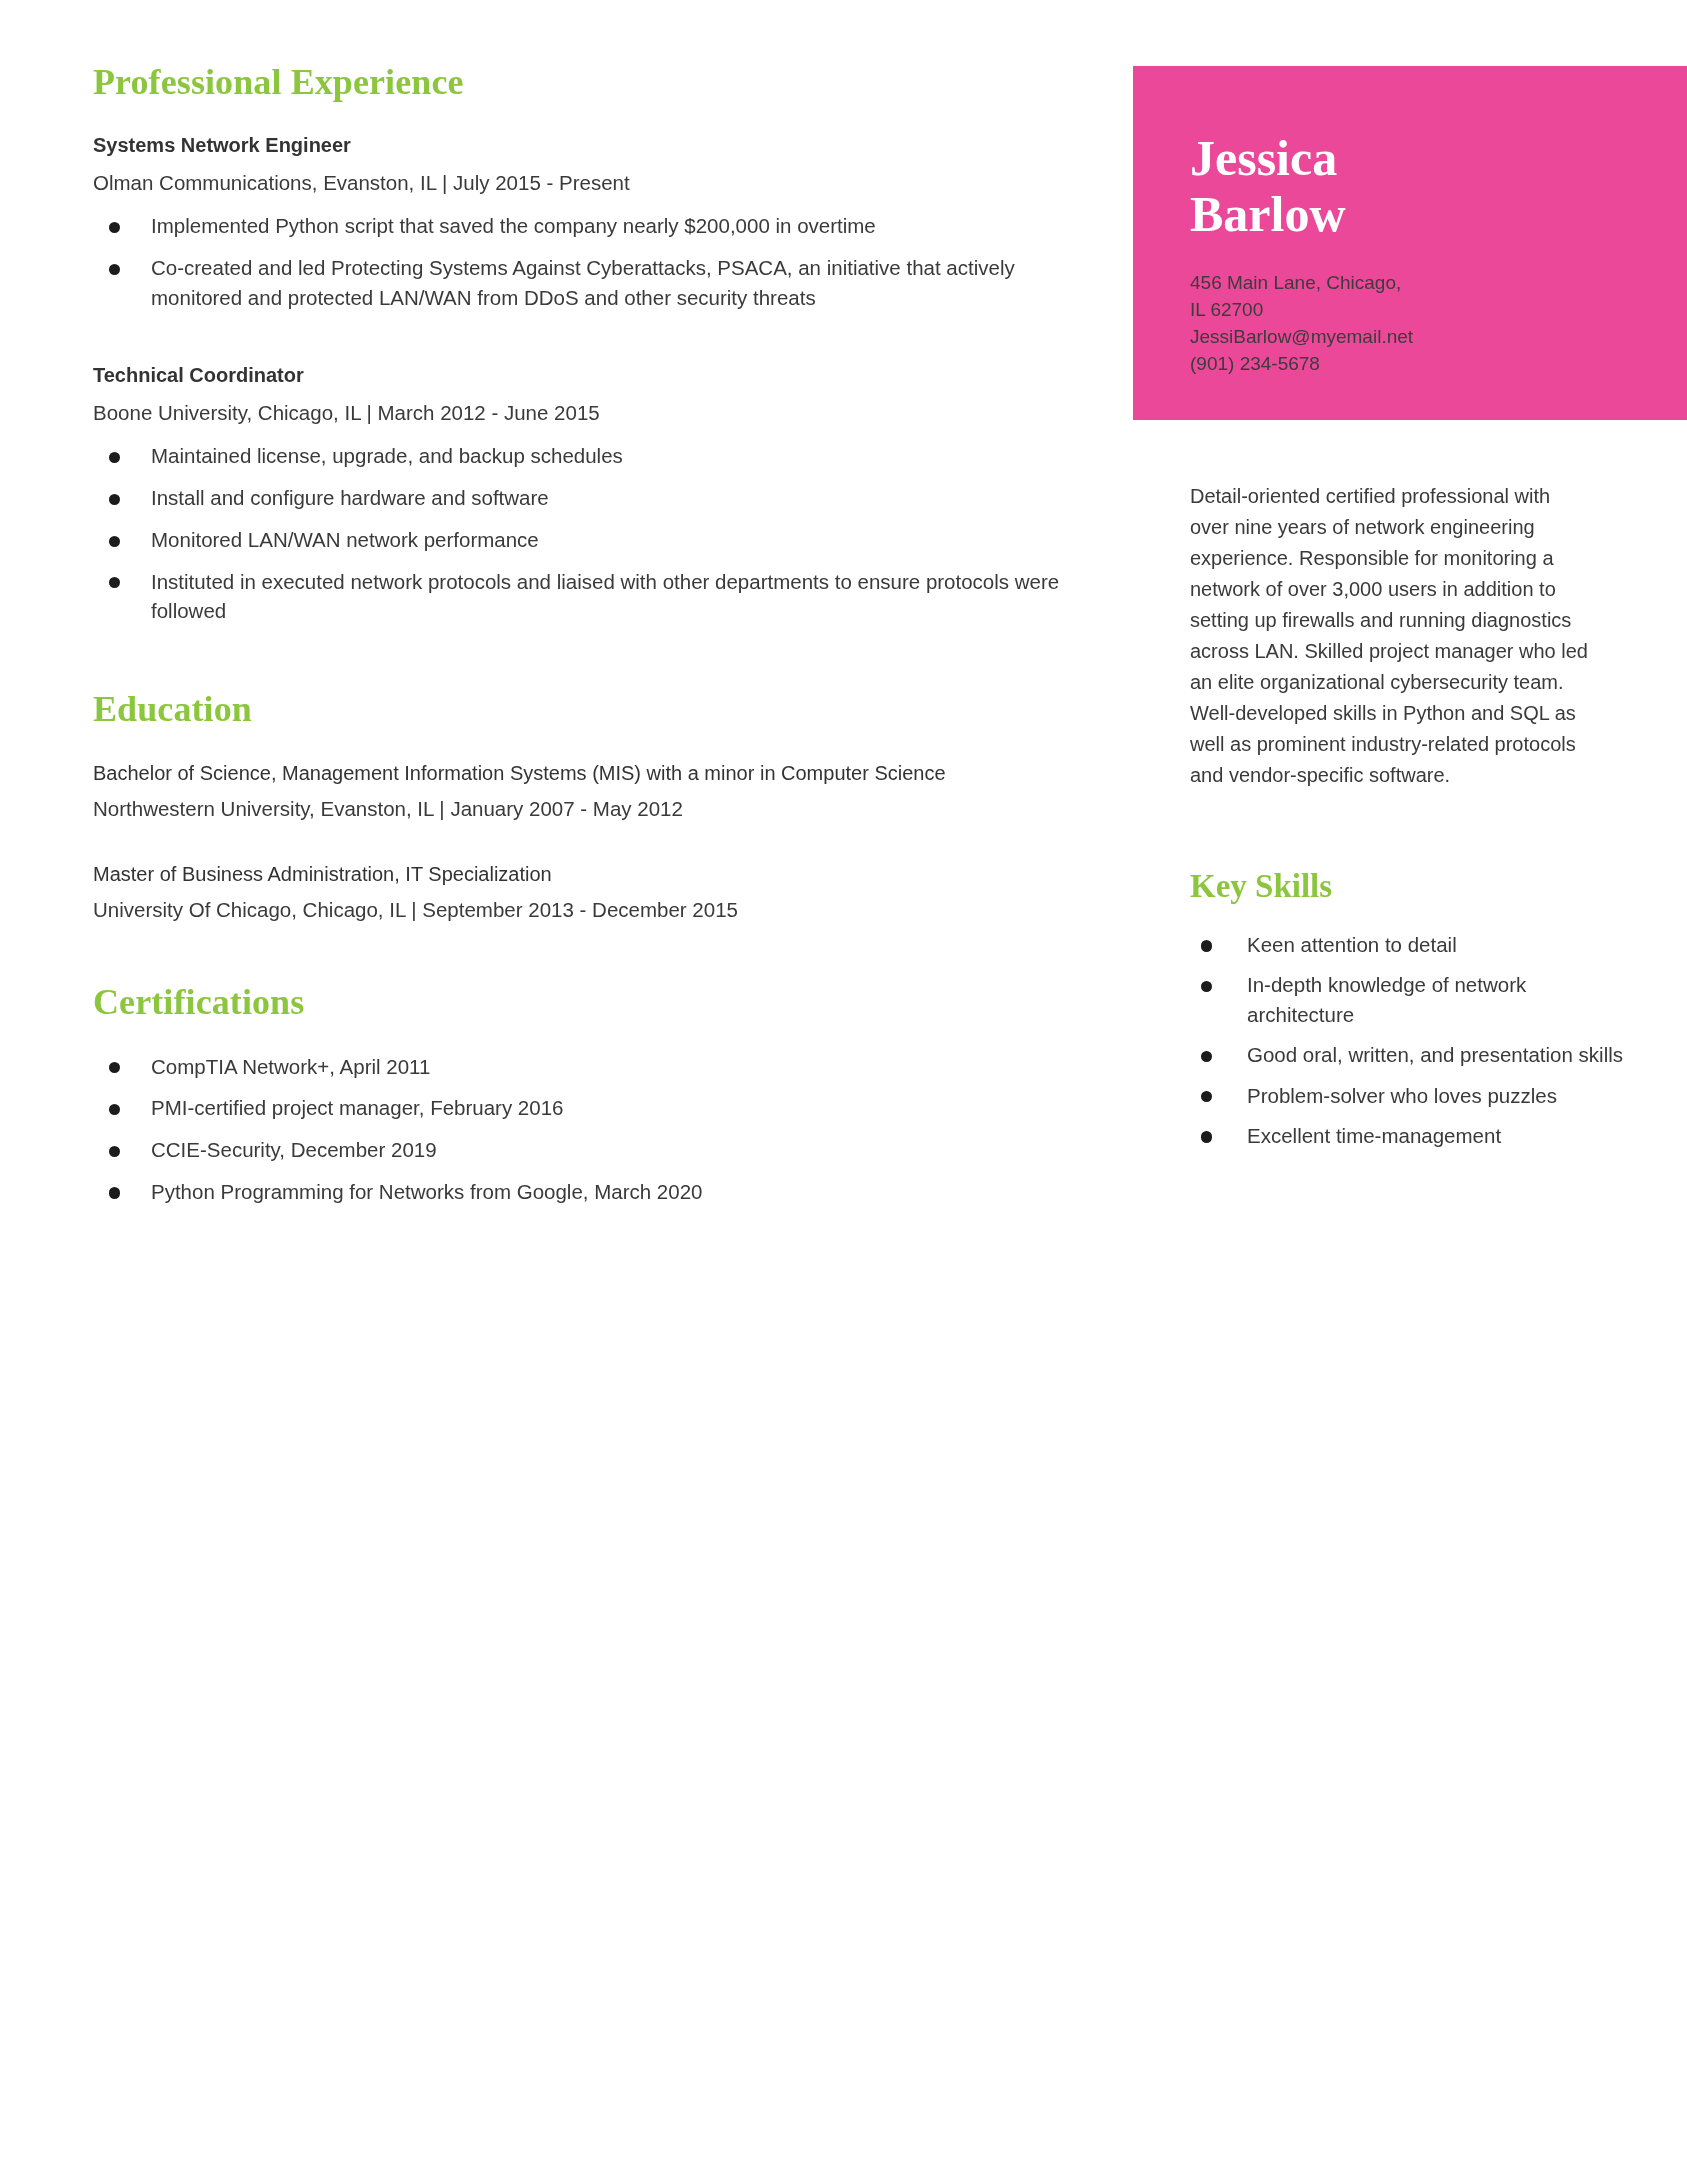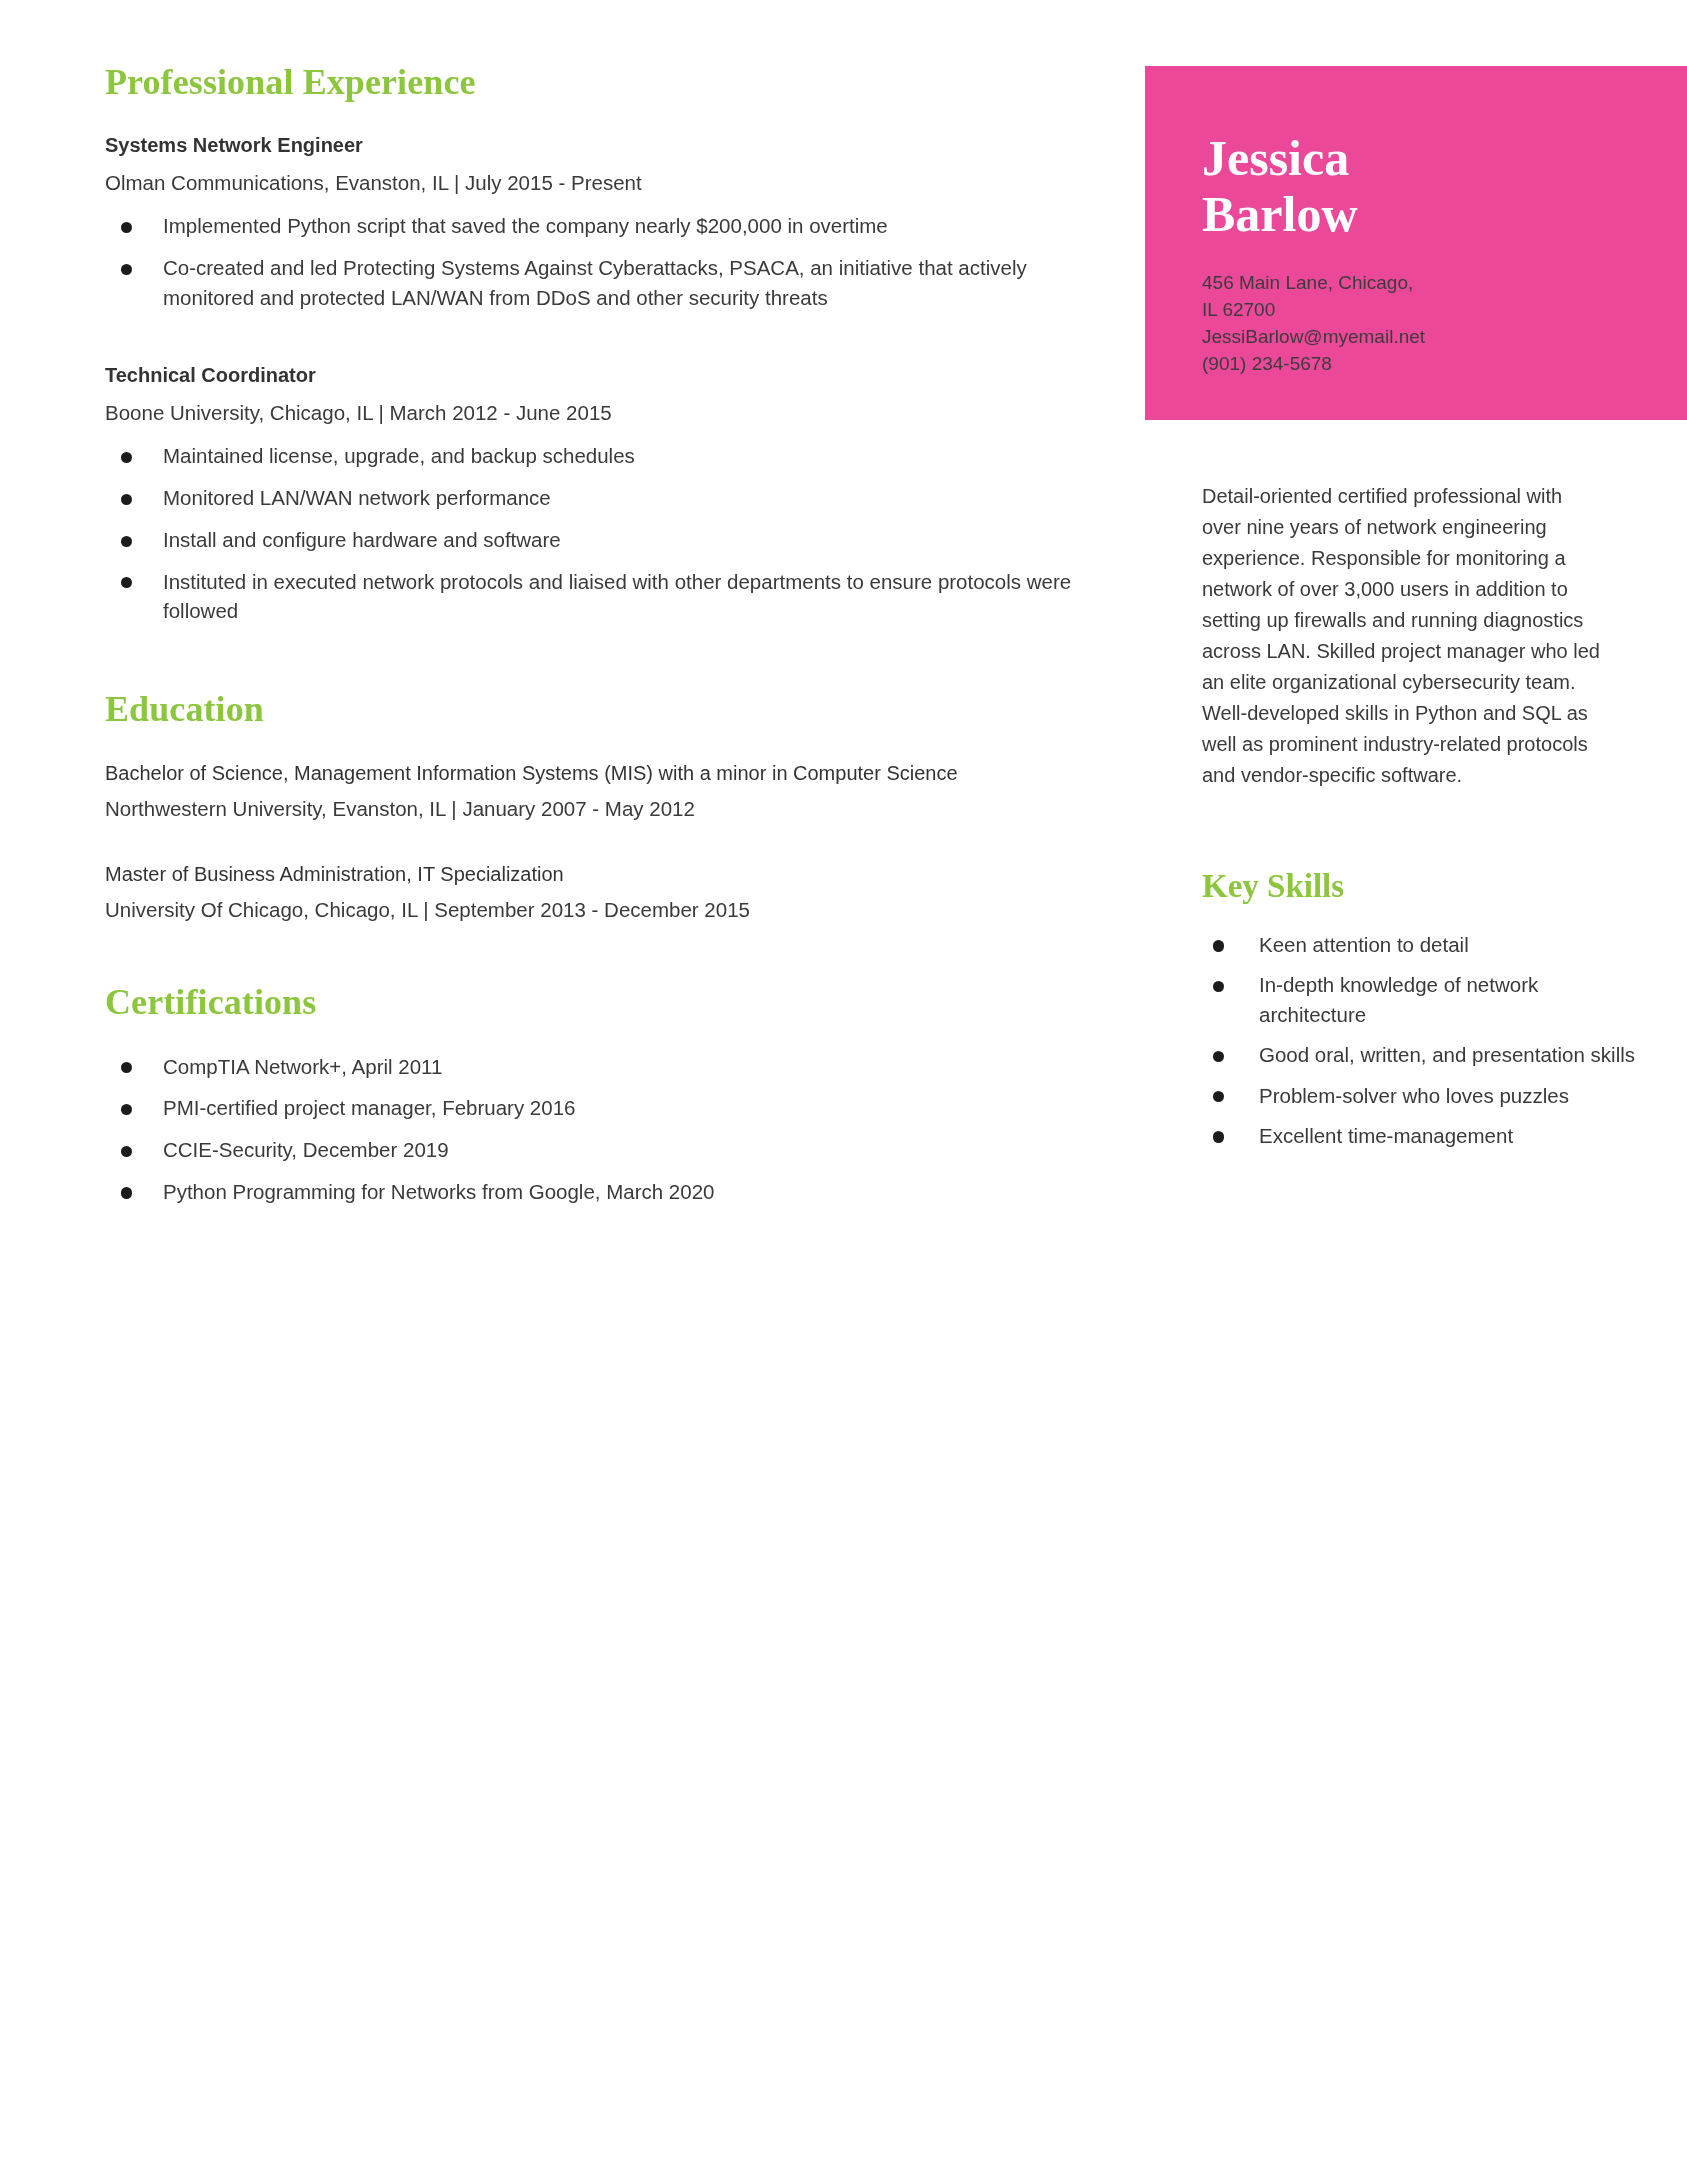--- a/index.html
+++ b/index.html
@@ -14,21 +14,20 @@
     color: #333333;
     position: relative;
     overflow: hidden;
   }
 
   .page {
     position: relative;
     width: 1428px;
     height: 2183px;
     background: #ffffff;
-    margin-left: 12px;
   }
 
   
   .left-col {
     position: absolute;
     left: 93px;
     top: 63px;
     width: 973px;
   }
 
@@ -193,22 +192,22 @@
       </ul>
     </div>
 
     <div class="block-gap"></div>
 
     <div>
       <div class="job-title">Technical Coordinator</div>
       <div class="job-meta">Boone University, Chicago, IL | March 2012 - June 2015</div>
       <ul class="bullets">
         <li>Maintained license, upgrade, and backup schedules</li>
+        <li>Install and configure hardware and software</li>
         <li>Monitored LAN/WAN network performance</li>
-        <li>Install and configure hardware and software</li>
         <li>Instituted in executed network protocols and liaised with other departments to ensure protocols were followed</li>
       </ul>
     </div>
 
     <h1 class="section-title edu">Education</h1>
 
     <div>
       <div class="edu-degree">Bachelor of Science, Management Information Systems (MIS) with a minor in Computer Science</div>
       <div class="edu-meta">Northwestern University, Evanston, IL | January 2007 - May 2012</div>
     </div>

